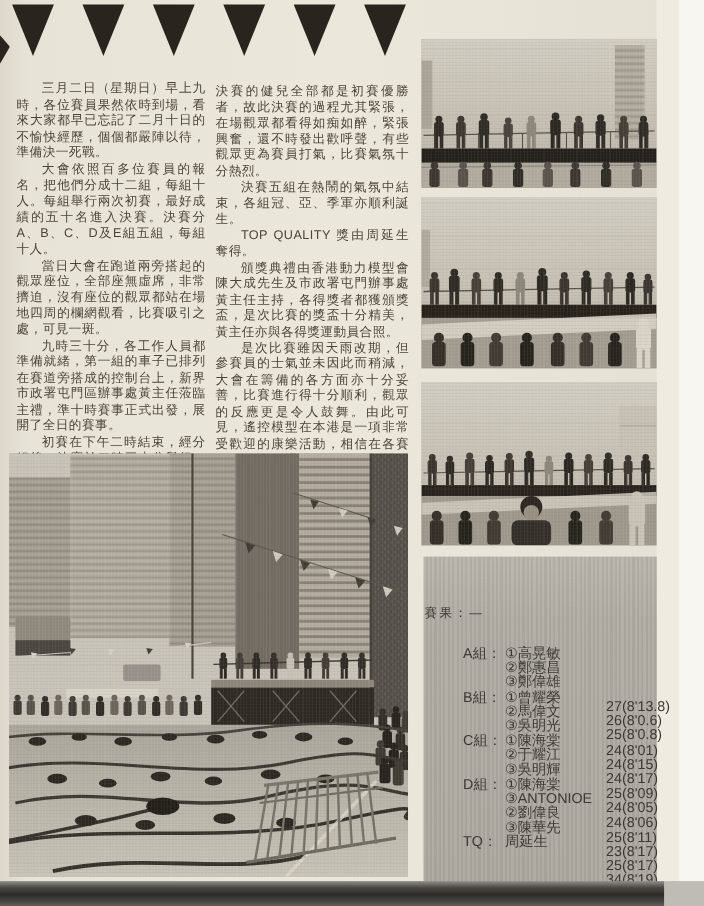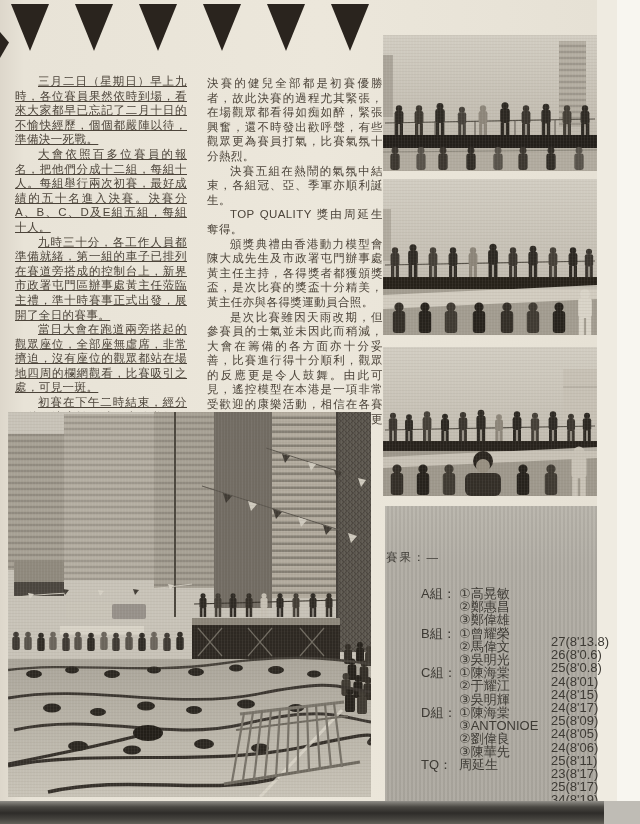--- a/index.html
+++ b/index.html
@@ -14,22 +14,22 @@
   .tri{position:absolute;top:4px;width:0;height:0;
        border-left:19px solid transparent;border-right:19px solid transparent;
        border-top:47px solid #2a241e;}
   .tri:nth-child(1){left:11px}.tri:nth-child(2){left:75px}.tri:nth-child(3){left:139px}
   .tri:nth-child(4){left:203px}.tri:nth-child(5){left:267px}.tri:nth-child(6){left:331px}
   .edge-mark{position:absolute;left:0;top:32px;width:9px;height:26px;background:#2a241e;
        clip-path:polygon(0 0,100% 40%,0 100%);}
   
   .txtcol{position:absolute;font-size:11.5px;line-height:14.6px;color:#4c443a;
        text-align:justify;letter-spacing:.4px;filter:blur(.3px);}
-  .col-left{left:15px;top:74px;width:172px;text-decoration:underline;}
-  .col-mid{left:207px;top:76px;width:176px;}
+  .col-left{left:15px;top:74px;width:172px;}
+  .col-mid{left:196px;top:76px;width:176px;}
   .txtcol p{margin:0;text-indent:2em;}
   .txtcol p.noindent{text-indent:0;}
   
   .photo{position:absolute;left:383px;width:214px;overflow:hidden;box-shadow:0 0 0 1px rgba(90,82,70,.25) inset;}
   .photo1{top:35px;height:136px}
   .photo2{top:179px;height:156px}
   .photo3{top:347px;height:149px}
   .bigphoto{position:absolute;left:8px;top:412px;width:363px;height:385px;overflow:hidden;
        box-shadow:0 0 0 1px rgba(90,82,70,.25) inset;}
   .photo::after,.bigphoto::after{content:"";position:absolute;inset:0;pointer-events:none;
@@ -106,22 +106,22 @@
     <span class="tri"></span>
     <span class="tri"></span>
     <span class="tri"></span>
     <span class="tri"></span>
   </div>
   <div class="edge-mark"></div>
 
   <div class="txtcol col-left">
     <p>三月二日（星期日）早上九時，各位賽員果然依時到場，看來大家都早已忘記了二月十日的不愉快經歷，個個都嚴陣以待，準備決一死戰。</p>
     <p>大會依照百多位賽員的報名，把他們分成十二組，每組十人。每組舉行兩次初賽，最好成績的五十名進入決賽。決賽分A、B、C、D及E組五組，每組十人。</p>
+    <p>當日大會在跑道兩旁搭起的觀眾座位，全部座無虛席，非常擠迫，沒有座位的觀眾都站在場地四周的欄網觀看，比賽吸引之處，可見一斑。</p>
     <p>九時三十分，各工作人員都準備就緒，第一組的車子已排列在賽道旁搭成的控制台上，新界市政署屯門區辦事處黃主任蒞臨主禮，準十時賽事正式出發，展開了全日的賽事。</p>
-    <p>當日大會在跑道兩旁搭起的觀眾座位，全部座無虛席，非常擠迫，沒有座位的觀眾都站在場地四周的欄網觀看，比賽吸引之處，可見一斑。</p>
     <p>初賽在下午二時結束，經分組後，決賽於二時三十分舉行，先由A組開始，順次至E組。由於進入</p>
   </div>
   <div class="txtcol col-mid">
     <p class="noindent">決賽的健兒全部都是初賽優勝者，故此決賽的過程尤其緊張，在場觀眾都看得如痴如醉，緊張興奮，還不時發出歡呼聲，有些觀眾更為賽員打氣，比賽氣氛十分熱烈。</p>
     <p>決賽五組在熱鬧的氣氛中結束，各組冠、亞、季軍亦順利誕生。</p>
     <p>TOP QUALITY 獎由周延生奪得。</p>
     <p>頒獎典禮由香港動力模型會陳大成先生及市政署屯門辦事處黃主任主持，各得獎者都獲頒獎盃，是次比賽的獎盃十分精美，黃主任亦與各得獎運動員合照。</p>
     <p>是次比賽雖因天雨改期，但參賽員的士氣並未因此而稍減，大會在籌備的各方面亦十分妥善，比賽進行得十分順利，觀眾的反應更是令人鼓舞。由此可見，遙控模型在本港是一項非常受歡迎的康樂活動，相信在各賽會及政府的通力合作下，將有更大的發展。</p>
     <p>成績如下：—</p>
   </div>

